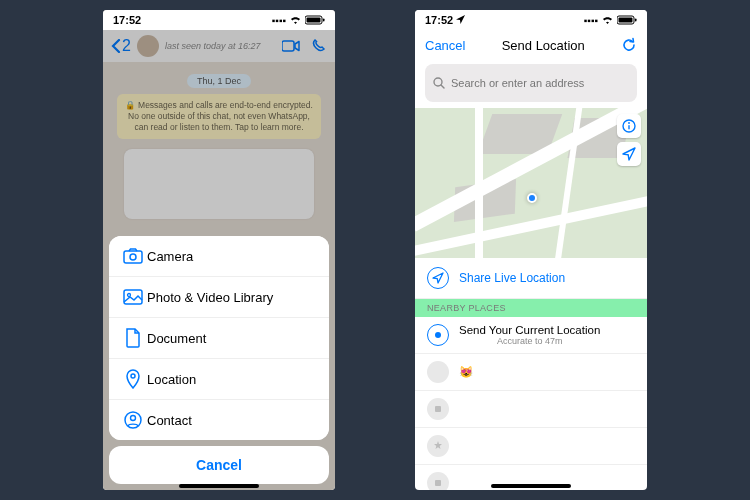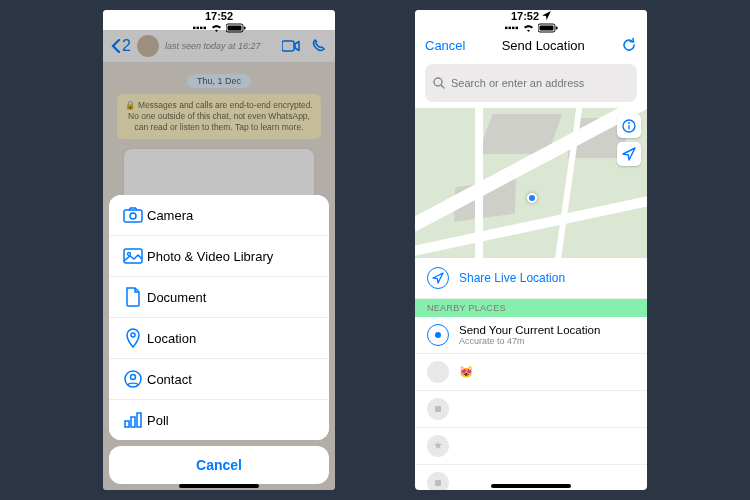--- a/index.html
+++ b/index.html
@@ -1,19 +1,19 @@
 <!DOCTYPE html>
 <html><head>
 <meta charset="utf-8">
 <style>
   * { box-sizing: border-box; margin: 0; padding: 0; font-family: -apple-system, "Helvetica Neue", Arial, sans-serif; }
   body { background:#2b3544; width:750px; height:500px; display:flex; justify-content:center; align-items:center; gap:80px; }
   .phone { width:232px; height:480px; background:#fff; position:relative; overflow:hidden; border-radius:4px; }
   
-  .status-bar { height:20px; display:flex; justify-content:space-between; align-items:center; padding:0 10px; font-size:11px; font-weight:600; background:#fff; position:relative; z-index:3;flex-direction:column;}
+  .status-bar { height:20px; display:flex; justify-content:space-between; align-items:center; padding:0 10px; font-size:11px; font-weight:600; background:#fff; position:relative; z-index:3;}
   .status-icons { display:flex; gap:3px; align-items:center; }
   .sig,.wifi,.batt { font-size:10px; }
   
   .dimmed { position:absolute; inset:0; background:#e5ded5; z-index:0; }
   .dim-overlay { position:absolute; inset:0; background:rgba(0,0,0,0.22); z-index:1; }
   .chat-header { position:relative; z-index:0; height:32px; background:#f6f6f6; display:flex; align-items:center; padding:0 8px; gap:6px; }
   .back { color:#007aff; font-size:16px; display:flex; align-items:center; gap:1px; }
   .avatar { width:22px; height:22px; border-radius:50%; background:#c9b8a5; }
   .lastseen { font-size:9px; color:#8a8a8a; flex:1;font-style:italic; }
   .hdr-ic { color:#007aff; margin-left:6px; }
@@ -48,21 +48,21 @@
   .b2 { width:60px; height:35px; top:75px; left:40px; transform:skewX(-10deg) rotate(-8deg);}
   .b3 { width:55px; height:40px; top:10px; left:156px; transform:skewX(-10deg);}
   .loc-dot { position:absolute; top:85px; left:112px; width:10px; height:10px; background:#1a82ff; border:2px solid #fff; border-radius:50%; box-shadow:0 0 4px rgba(0,0,0,0.3); }
   .map-btn { position:absolute; right:6px; width:24px; height:24px; background:#fff; border-radius:5px; box-shadow:0 1px 2px rgba(0,0,0,0.2); display:flex; align-items:center; justify-content:center; color:#007aff; font-size:13px; }
   .map-btn.info { top:6px; }
   .map-btn.arrow { top:34px; }
   .live-row { display:flex; align-items:center; gap:10px; padding:9px 12px; border-bottom:1px solid #eee; }
   .live-ic { width:22px; height:22px; border:1.5px solid #007aff; border-radius:50%; display:flex; align-items:center; justify-content:center; color:#007aff; font-size:11px; flex:0 0 22px;}
   .live-row .lbl { color:#007aff; font-size:12px; }
   .section-h { background:#86efac; font-size:9px; color:#7a7a7a; padding:4px 12px; letter-spacing:0.3px; }
-  .place-row { display:flex; align-items:center; gap:10px; padding:7px 12px; border-bottom:1px solid #eee; }
+  .place-row { display:flex; align-items:center; gap:10px; padding:7px 12px; border-bottom:1px solid #eee;text-align:center; }
   .place-ic { width:22px; height:22px; border-radius:50%; background:#e8e8e8; display:flex; align-items:center; justify-content:center; font-size:12px; flex:0 0 22px; color:#bdbdbd;}
   .place-ic.curr { border:1.5px solid #007aff; background:transparent; }
   .place-ic.curr .cdot { width:6px; height:6px; background:#007aff; border-radius:50%; }
   .place-txt .t1 { font-size:11.5px; color:#000; }
   .place-txt .t2 { font-size:9px; color:#8a8a8a; }
   svg { display:block; }
 </style>
 </head>
 <body>
 
@@ -160,30 +160,20 @@
       </div>
       <div class="sheet-item">
         <span class="sheet-ic">
           <svg width="18" height="18" viewBox="0 0 18 18">
               <circle cx="9" cy="9" r="8" fill="none" stroke="#007aff" stroke-width="1.5"></circle>
               <circle cx="9" cy="7" r="2.5" fill="none" stroke="#007aff" stroke-width="1.4"></circle>
               <path d="M4 15 C5 12.5 13 12.5 14 15" fill="none" stroke="#007aff" stroke-width="1.4"></path>
             </svg>
         </span>
         <span>Contact</span>
-      </div>
-      <div class="sheet-item">
-        <span class="sheet-ic">
-          <svg width="18" height="16" viewBox="0 0 18 16">
-              <rect x="1" y="9" width="4" height="6" fill="none" stroke="#007aff" stroke-width="1.5"></rect>
-              <rect x="7" y="5" width="4" height="10" fill="none" stroke="#007aff" stroke-width="1.5"></rect>
-              <rect x="13" y="1" width="4" height="14" fill="none" stroke="#007aff" stroke-width="1.5"></rect>
-            </svg>
-        </span>
-        <span>Poll</span>
       </div>
     </div>
     <div class="cancel-btn">Cancel</div>
   </div>
 
   <div class="home-ind"></div>
 </div>
 
 <div class="phone">
   <div class="status-bar">

